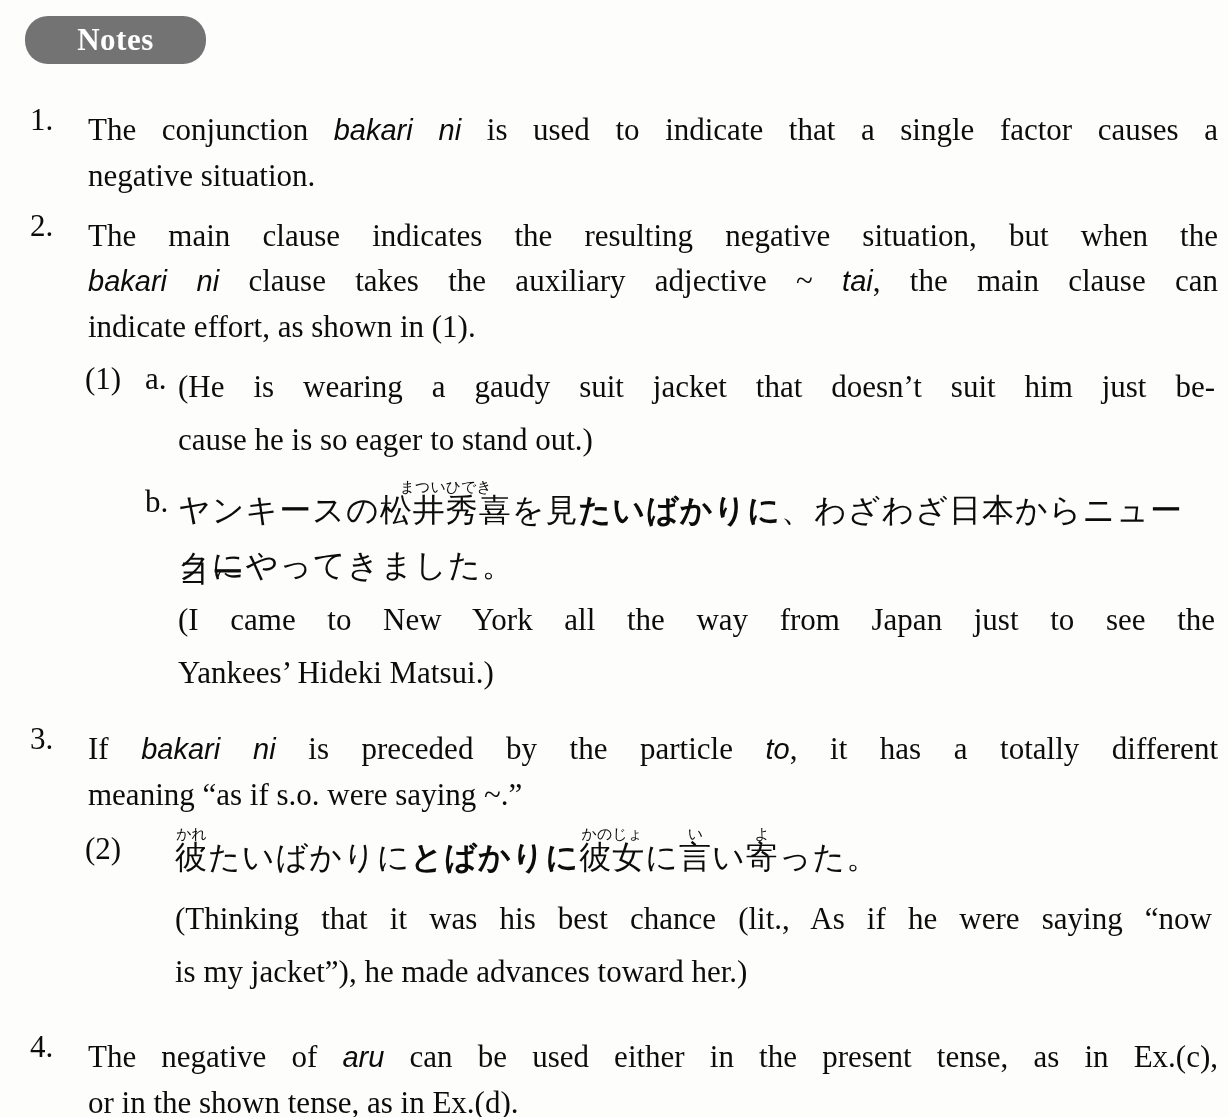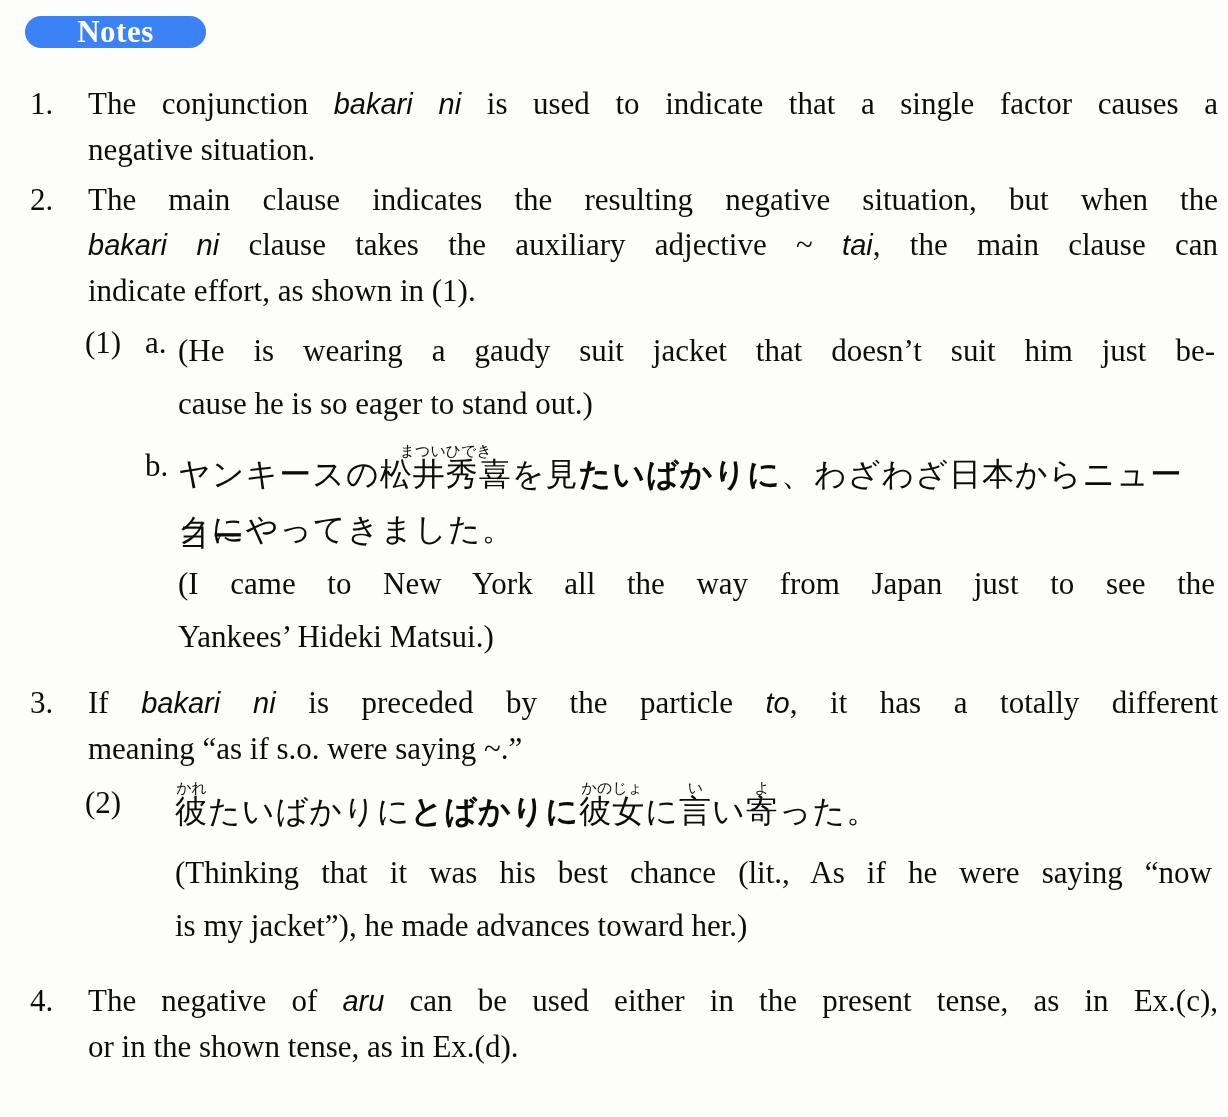--- a/index.html
+++ b/index.html
@@ -12,22 +12,22 @@
     overflow: hidden;
     font-family: "Liberation Serif", serif;
     color: #0c0c0c;
     box-sizing: border-box;
     padding-top: 16px;
   }
   
   .notes-pill {
     margin-left: 25px;
     width: 181px;
-    height: 32px;
-    background: #3b82f6;
+    height: 48px;
+    background: #737373;
     border-radius: 23px;
     display: flex;
     align-items: center;
     justify-content: center;
   }
   .notes-pill span {
     color: #ffffff;
     font-size: 31px;
     font-weight: bold;
     letter-spacing: 0.5px;
@@ -36,21 +36,21 @@
   .note { margin-top: 0; }
   .note-row { display: flex; align-items: flex-start; }
   .note-num {
     box-sizing: border-box;
     width: 88px;
     padding-left: 30px;
     font-size: 31px;
     line-height: 45px;
     flex: 0 0 88px;
   }
-  .note-body { width: 1130px; }
+  .note-body { width: 1130px; margin-top: 10px; }
   .bline {
     font-size: 31px;
     line-height: 45px;
     white-space: normal;
   }
   .just { text-align: justify; text-align-last: justify; }
   .seg-term {
     font-family: "Liberation Sans", sans-serif;
     font-style: italic;
     font-size: 29px;

